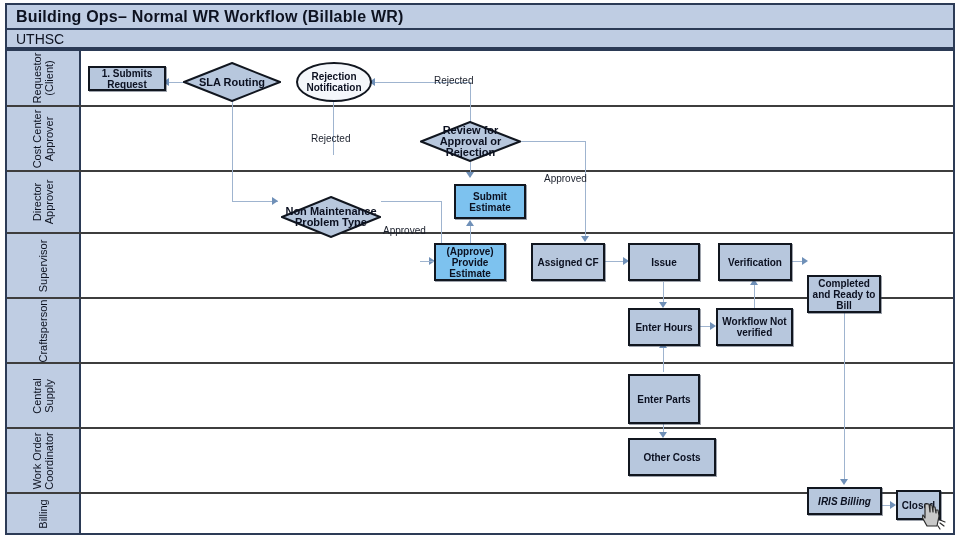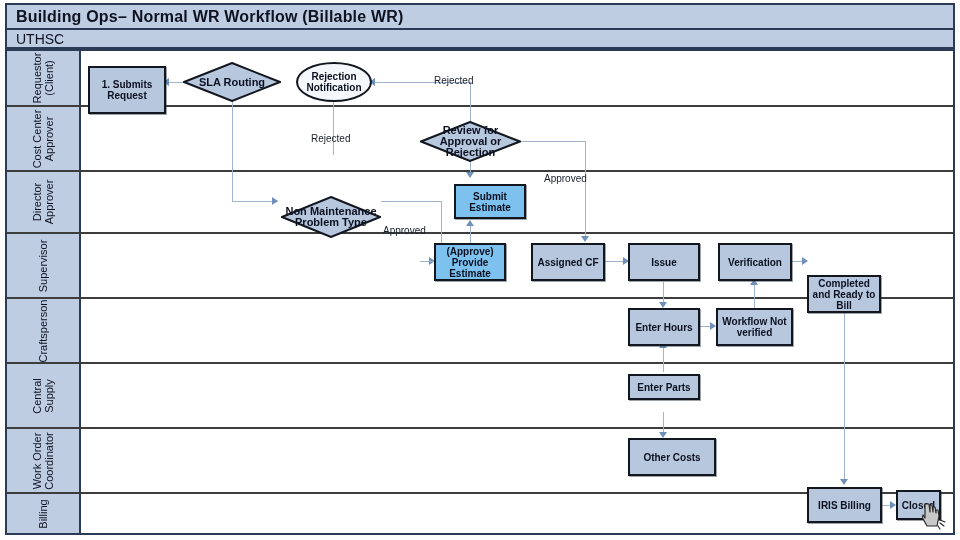--- a/index.html
+++ b/index.html
@@ -222,21 +222,21 @@
   <div class="arw d" style="left:840px;top:479px;"></div>
 
   <div class="conn h" style="left:882px;top:505px;width:11px;"></div>
   <div class="arw r" style="left:890px;top:501px;"></div>
 
   <div class="edgelabel" style="left:434px;top:75px;">Rejected</div>
   <div class="edgelabel" style="left:311px;top:133px;">Rejected</div>
   <div class="edgelabel" style="left:544px;top:173px;">Approved</div>
   <div class="edgelabel" style="left:383px;top:225px;">Approved</div>
 
-  <div class="node box" style="left:88px;top:66px;width:78px;height:48px;">
+  <div class="node box" style="left:88px;top:66px;width:78px;height:25px;">
     <span>1. Submits Request</span>
   </div>
 
   <div class="node diamond" style="left:183px;top:62px;width:98px;height:40px;">
     <svg class="dshape" viewBox="0 0 98 40" preserveAspectRatio="none">
       <polygon points="49,1 97,20 49,39 1,20" fill="#b7c7dd" stroke="#11161f" stroke-width="2"></polygon>
     </svg>
     <span class="dtext">SLA Routing</span>
   </div>
 
@@ -283,29 +283,29 @@
   </div>
 
   <div class="node box" style="left:628px;top:308px;width:72px;height:38px;">
     <span>Enter Hours</span>
   </div>
 
   <div class="node box" style="left:716px;top:308px;width:77px;height:38px;">
     <span>Workflow Not verified</span>
   </div>
 
-  <div class="node box" style="left:628px;top:374px;width:72px;height:26px;">
+  <div class="node box" style="left:628px;top:374px;width:72px;height:50px;">
     <span>Enter Parts</span>
   </div>
 
   <div class="node box" style="left:628px;top:438px;width:88px;height:38px;">
     <span>Other Costs</span>
   </div>
 
-  <div class="node box" style="left:807px;top:487px;width:75px;height:36px;">
+  <div class="node box" style="left:807px;top:487px;width:75px;height:28px;font-style:italic;">
     <span>IRIS Billing</span>
   </div>
 
   <div class="node box" style="left:896px;top:490px;width:45px;height:30px;">
     <span>Closed</span>
   </div>
 
   <div class="cursor" style="left:922px;top:500px;">
     <svg width="26" height="30" viewBox="0 0 26 30">
       <path d="M3,4 L3,18 L1,15 L0,17 L5,26 L15,26 L17,16 L16,10 L14,10 L14,13 L13,7 L11,7 L11,12 L10,5 L8,5 L8,12 L7,4 Z" fill="#c8c8c8" stroke="#2a2a2a" stroke-width="1.2" stroke-linejoin="round"></path>

